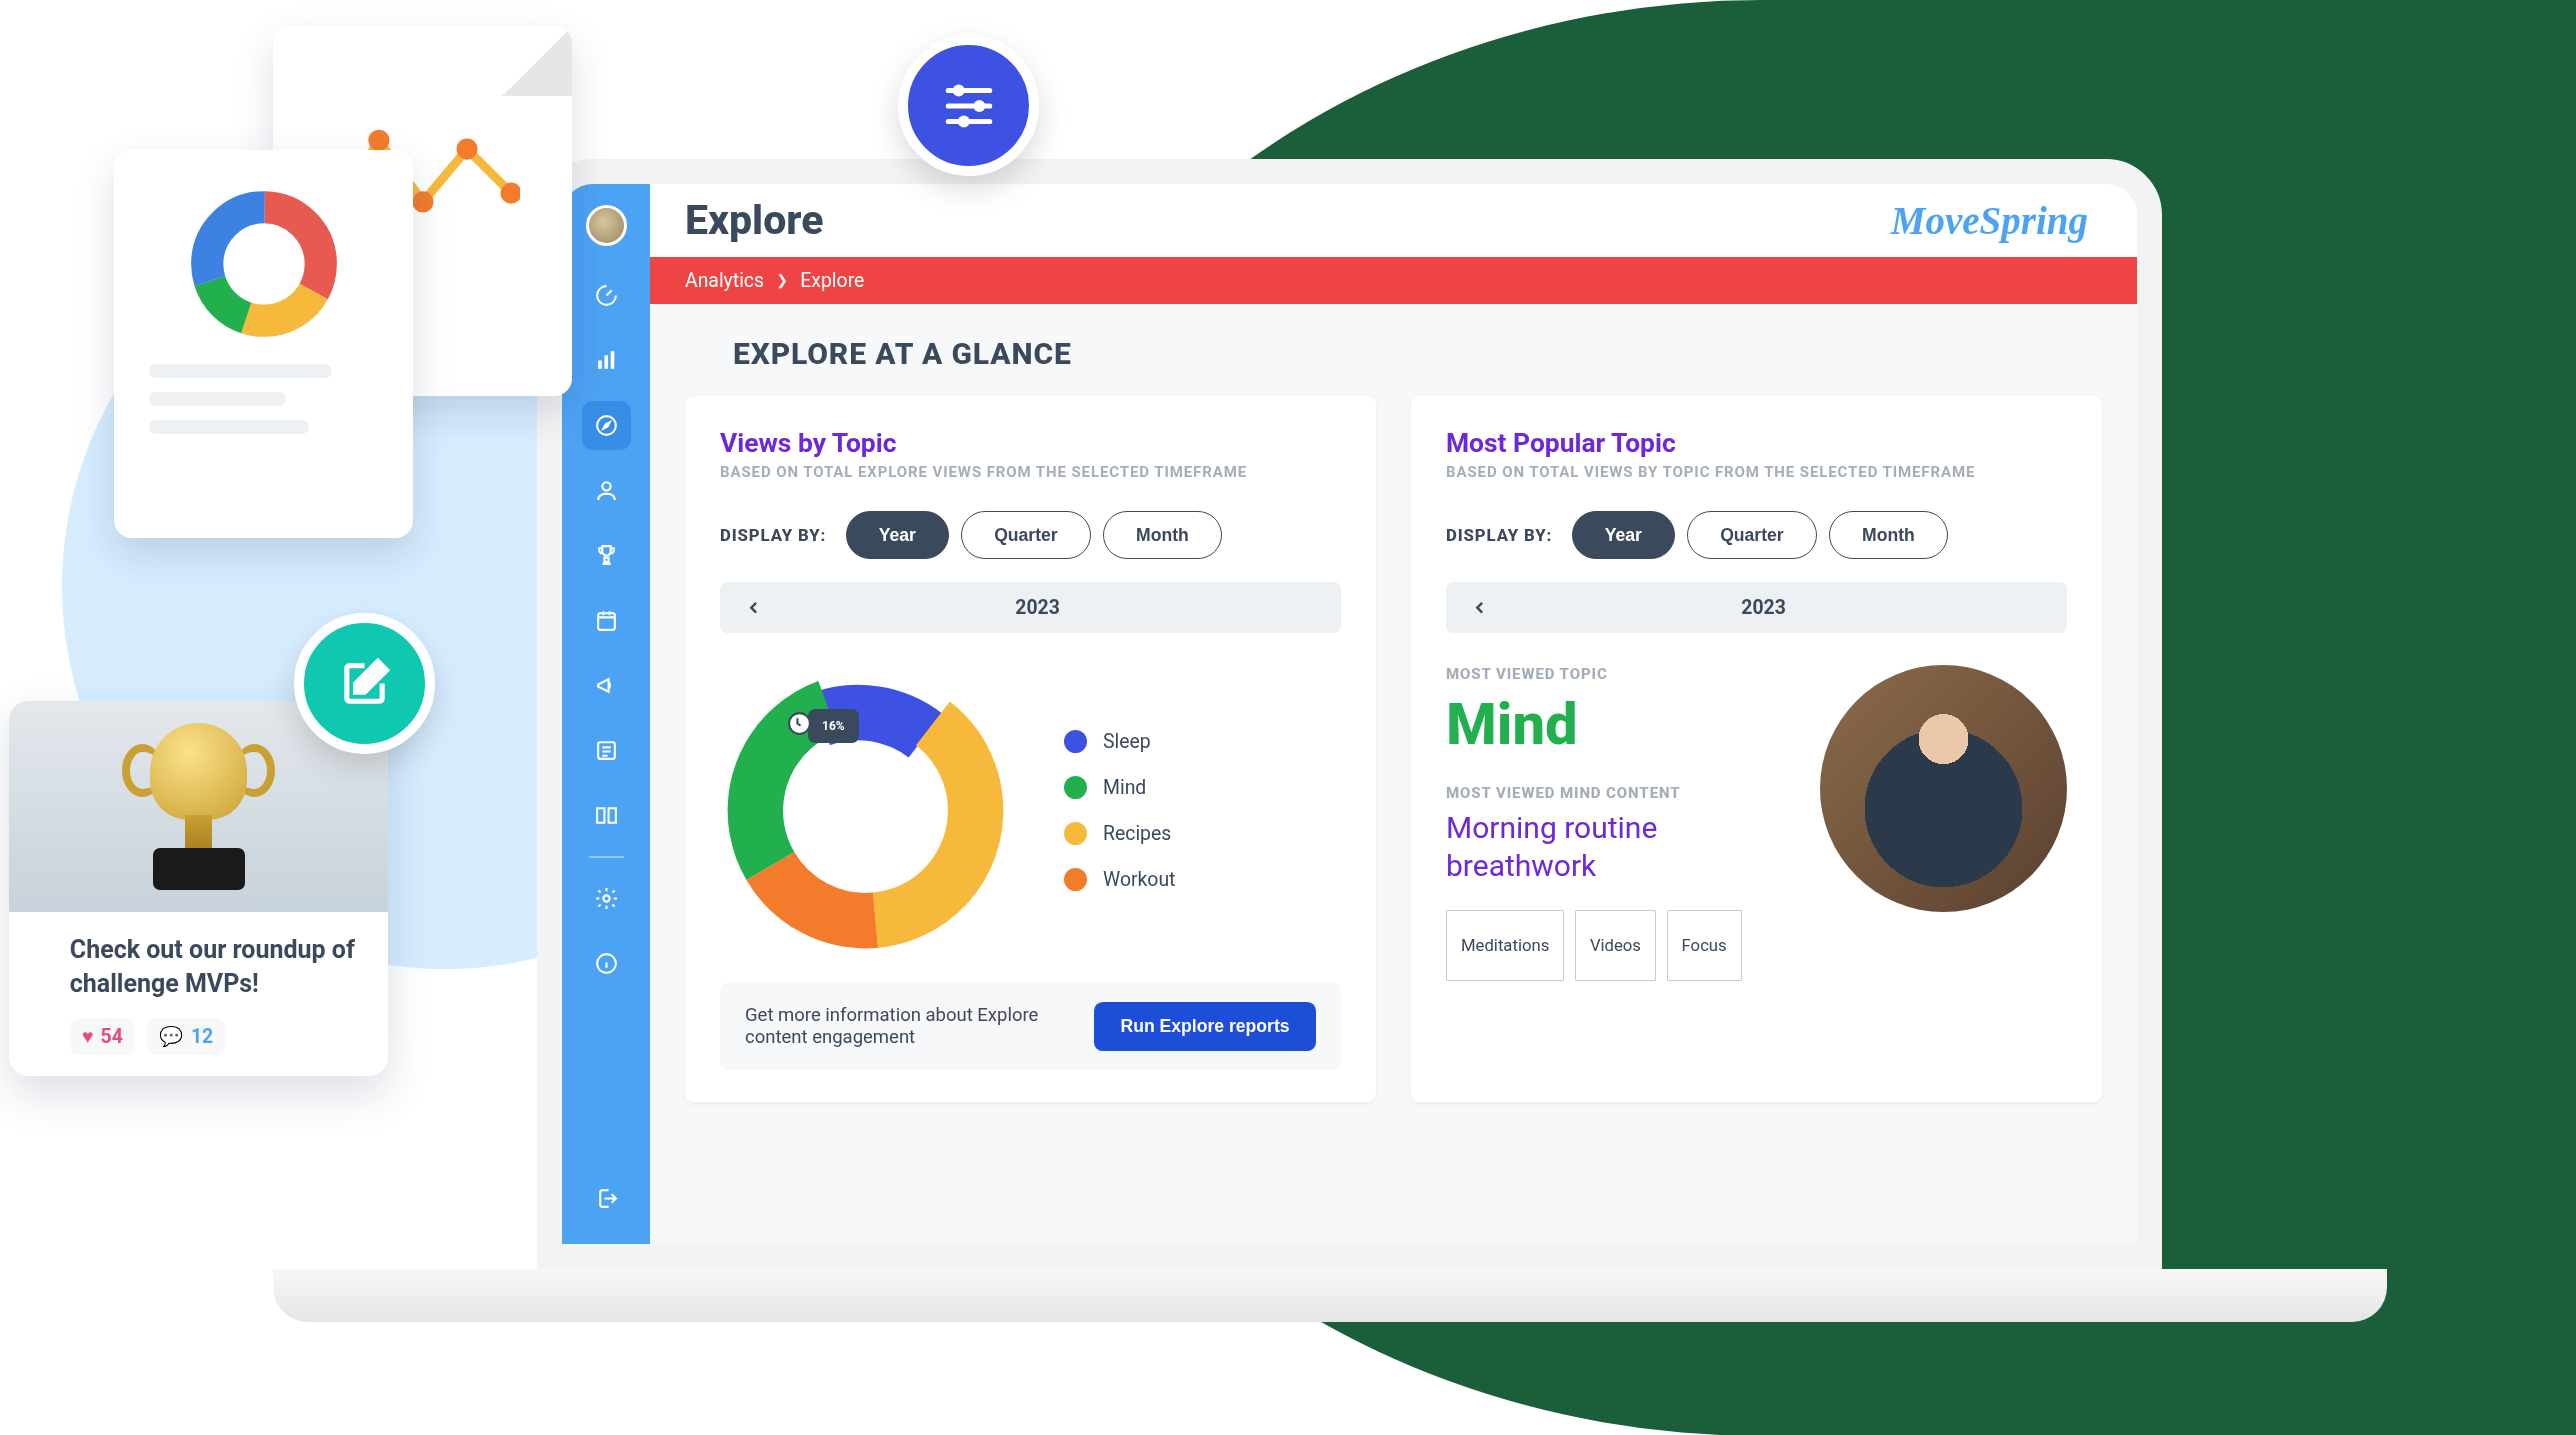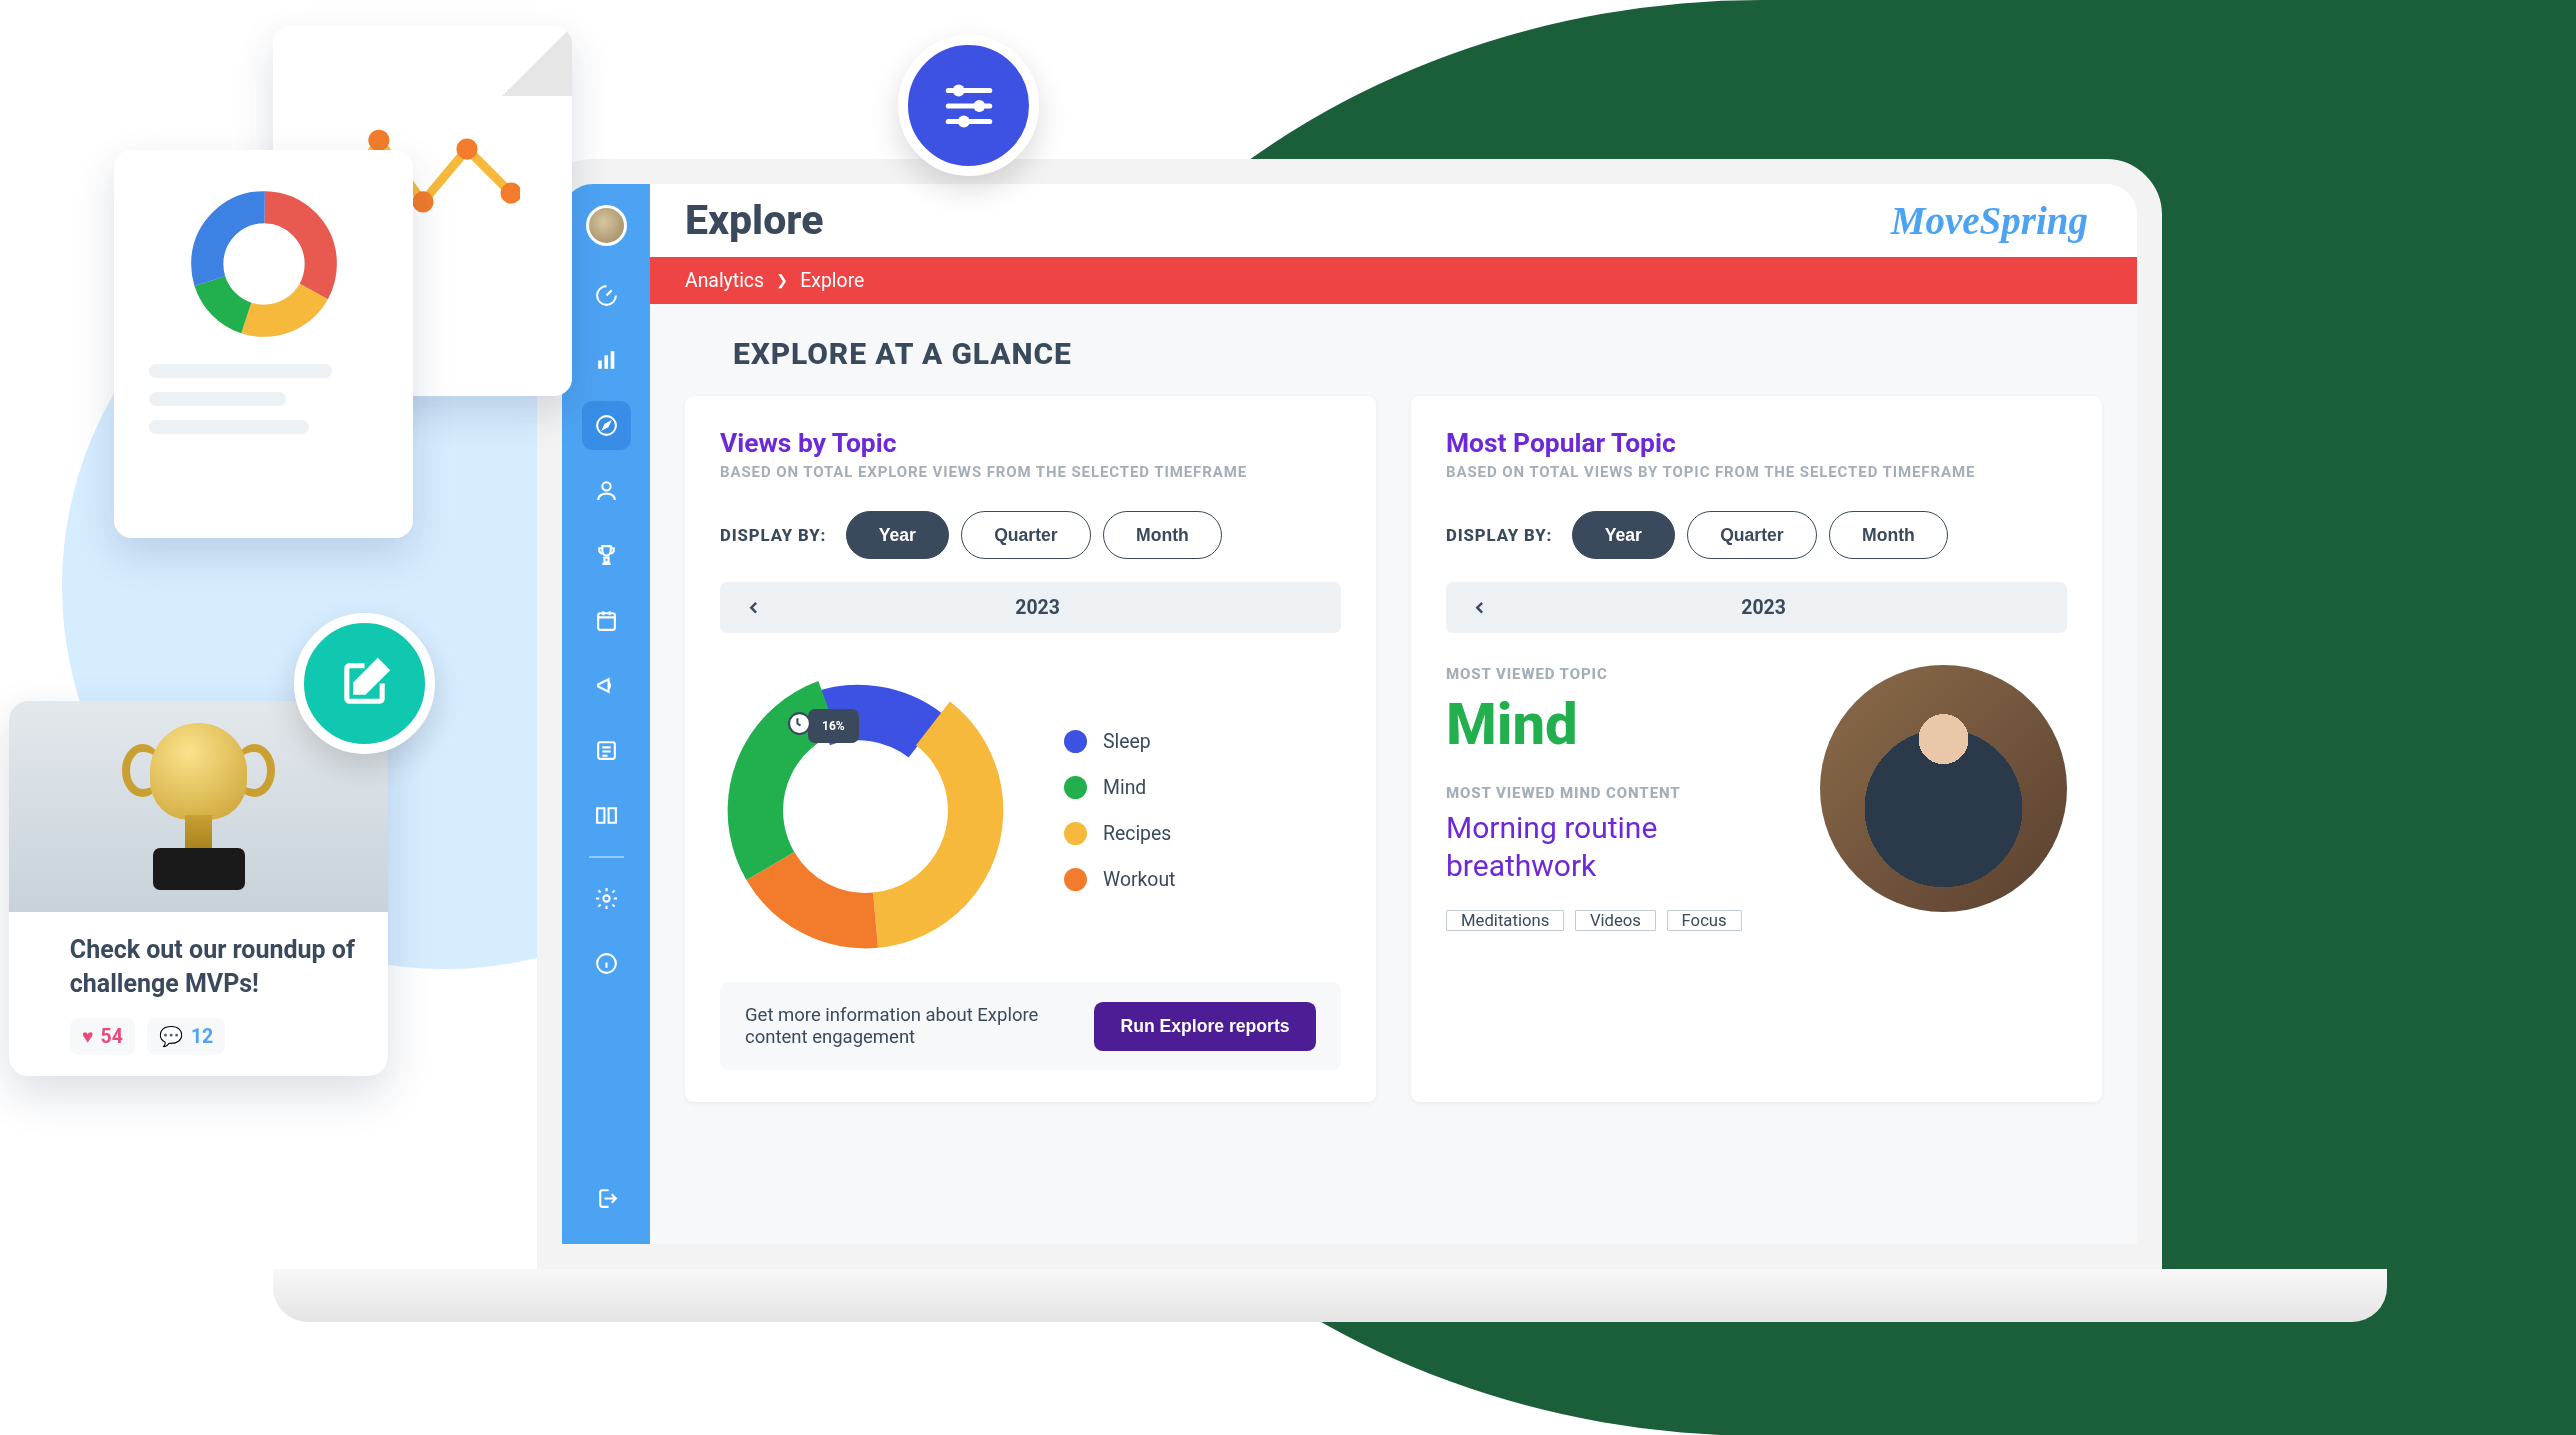--- a/index.html
+++ b/index.html
@@ -274,21 +274,21 @@
     align-items: center;
     justify-content: space-between;
     gap: 21px;
   }
   .reports-text {
     font-size: 18.5px;
     color: #3a4a5c;
     flex: 1;
   }
   .reports-btn {
-    background: #4c1d95;
+    background: #1d4ed8;
     color: #fff;
     padding: 14px 26.4px;
     border-radius: 8.8px;
     font-size: 17.6px;
     font-weight: 700;
     border: none;
     cursor: pointer;
   }
 
   
@@ -321,21 +321,21 @@
   .mv-image {
     width: 247px; height: 247px;
     border-radius: 50%;
     background:
       radial-gradient(circle at 50% 30%, #e8c8a8 0 25px, transparent 25px),
       radial-gradient(circle at 50% 58%, #2a3a4a 0 79px, transparent 79px),
       linear-gradient(135deg, #8b6b4a, #5a4030);
   }
   .tags { display: flex; gap: 10.6px; flex-wrap: wrap; }
   .tag {
-    padding: 0 14px;
+    padding: 25px 14px;
     border-radius: 1px;
     border: 1.8px solid #c3ccd5;
     font-size: 16.7px;
     color: #3a4a5c;
     background: #fff;
   }
 
   
   .float-doc {
     position: absolute;

